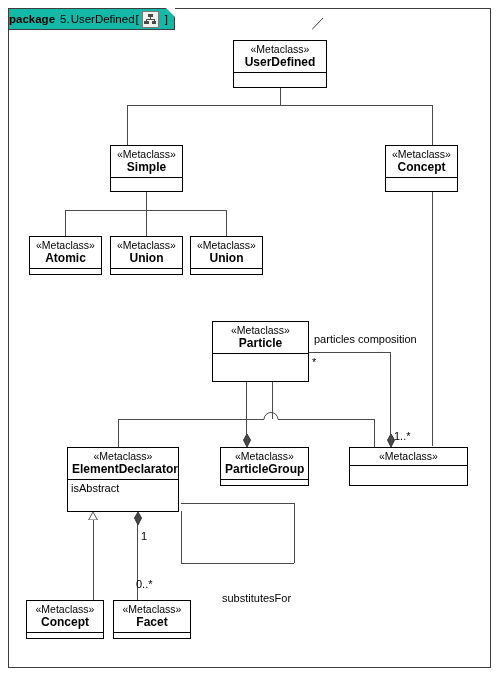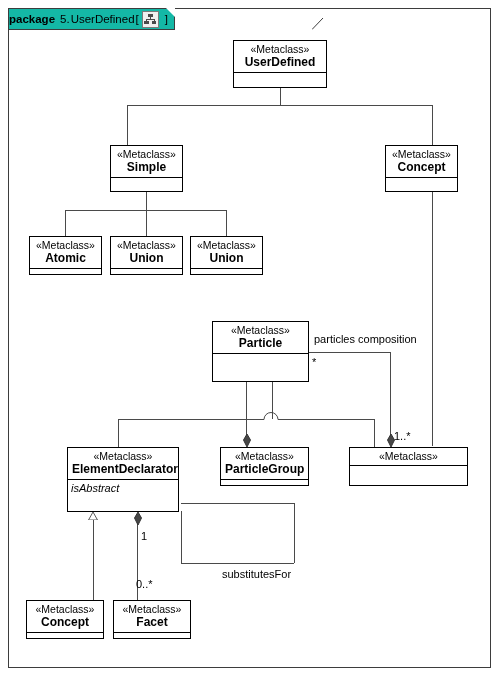--- a/index.html
+++ b/index.html
@@ -117,21 +117,20 @@
     white-space: nowrap;
   }
   .cls-attrs {
     flex: 1 1 auto;
     padding: 1px 3px;
     font-size: 11px;
     line-height: 14px;
     color: #000000;
     text-align: left;
     min-height: 8px;
-    font-style: italic;
   }
   .cls-attrs.empty { padding: 0; }
 
   
   .edge {
     position: absolute;
     background: #4a4a4a;
     z-index: 1;
   }
   .edge.h { height: 1px; }
@@ -253,21 +252,21 @@
   <svg class="diamond" style="left:133.5px; top:512px; width:8px; height:14px;">
     <polygon points="4,0 7.5,6 4,13 0.5,6" fill="#474747" stroke="#333333" stroke-width="1"></polygon>
   </svg>
   <div class="mult" style="left:141px; top:530px;">1</div>
   <div class="mult" style="left:136px; top:578px;">0..*</div>
 
   <div class="edge v" style="left:181px; top:511px; height:52px;"></div>
   <div class="edge h" style="left:181px; top:563px; width:113px;"></div>
   <div class="edge v" style="left:294px; top:503px; height:60px;"></div>
   <div class="edge h" style="left:181px; top:503px; width:113px;"></div>
-  <div class="assoc-label" style="left:222px; top:568px;">substitutesFor</div>
+  <div class="assoc-label" style="left:222px; top:592px;">substitutesFor</div>
 
   <div class="cls" style="left:233px; top:40px; width:94px; height:48px;">
     <div class="cls-head">
       <div class="cls-stereo">«Metaclass»</div>
       <div class="cls-name">UserDefined</div>
     </div>
     <div class="cls-attrs empty"></div>
   </div>
 
   <div class="cls" style="left:110px; top:145px; width:73px; height:47px;">

